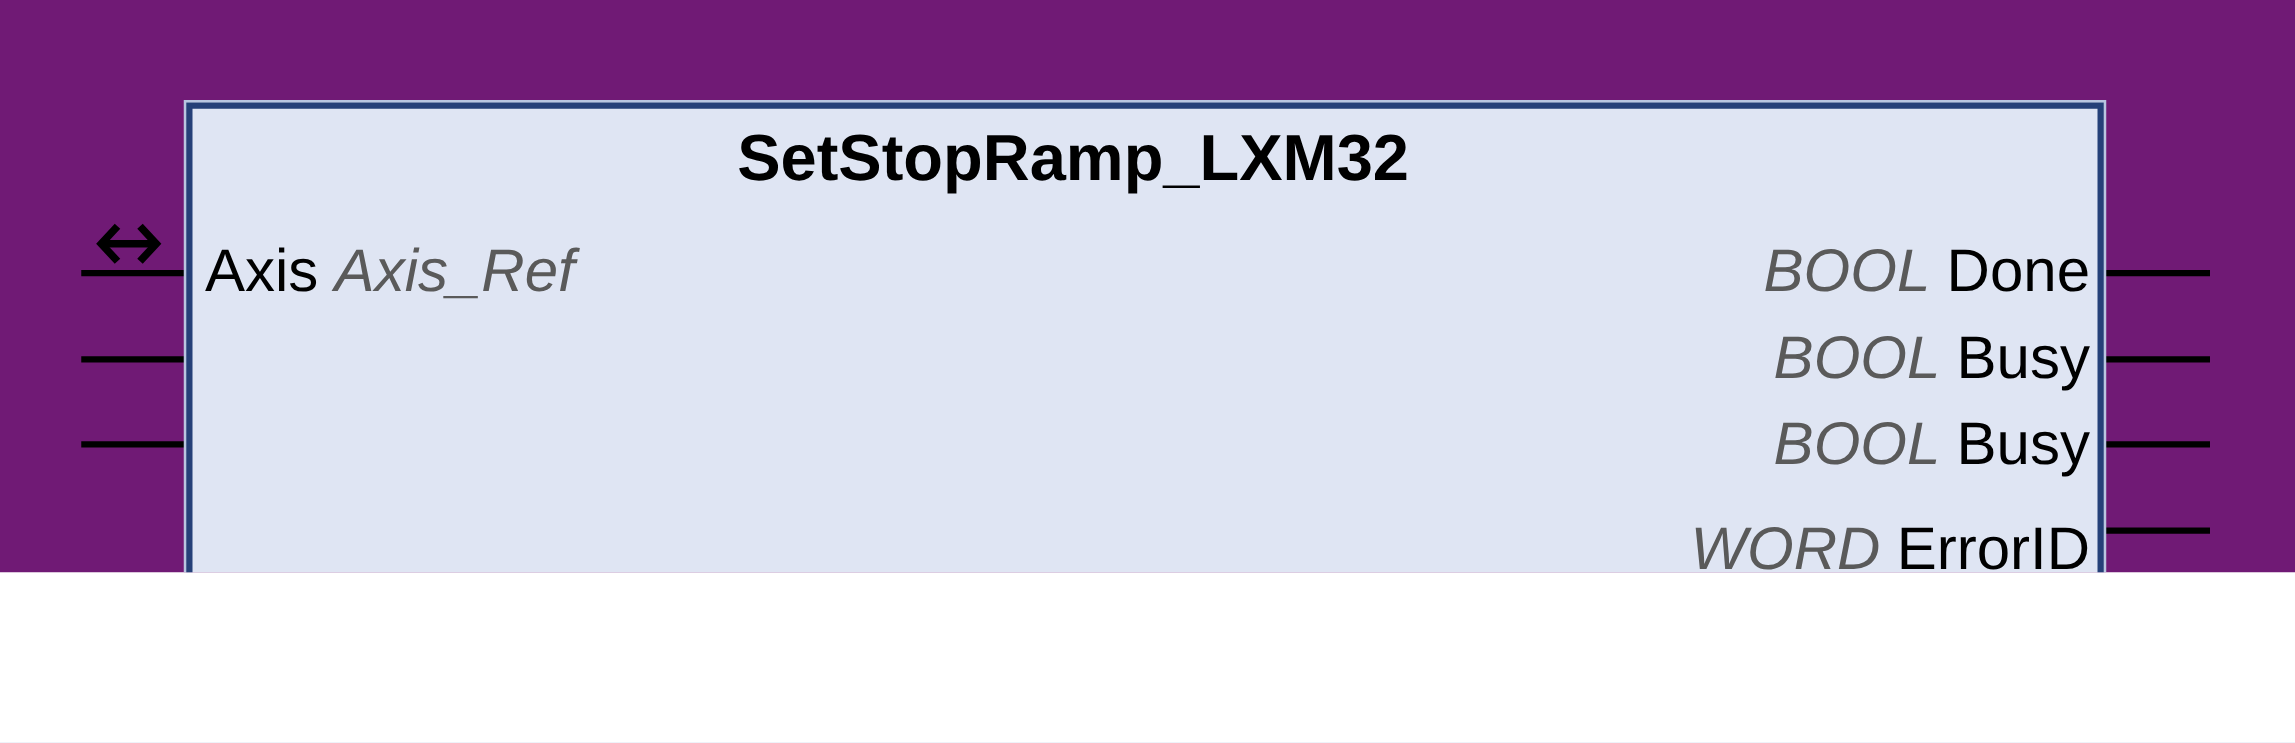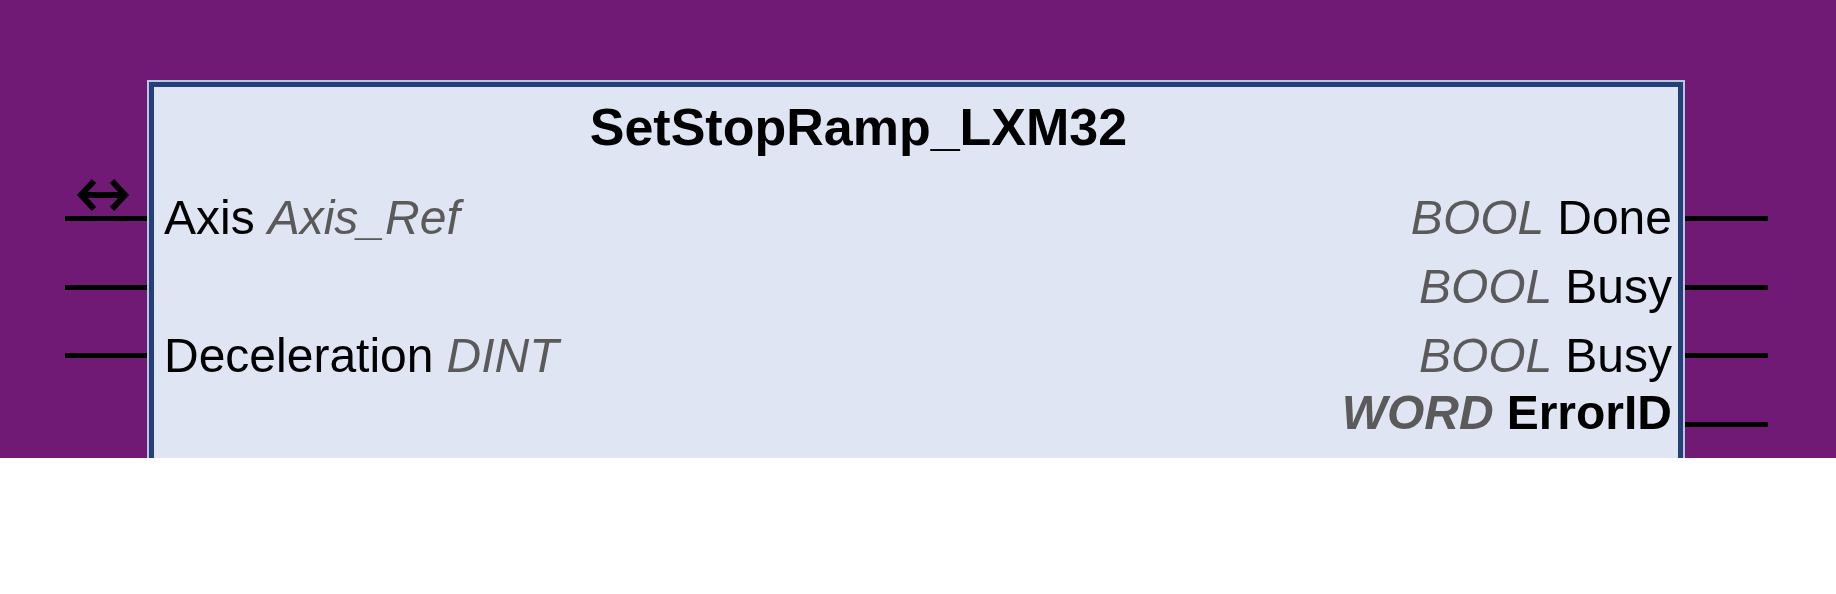--- a/index.html
+++ b/index.html
@@ -39,21 +39,21 @@
     height: 56px;
     line-height: 56px;
     font-size: 48px;
     white-space: nowrap;
   }
   .pin-row.left  { left: 10px; text-align: left; }
   .pin-row.right { right: 6px; text-align: center; }
   .r1 { top: 103px; }
   .r2 { top: 172px; }
   .r3 { top: 241px; }
-  .r4 { top: 298px; font-weight: bold; }
+  .r4 { top: 325px; }
   .pin-name { color: var(--pin-name-text, #000); }
   .pin-type { color: var(--pin-type-text, #5a5a5a); font-style: italic; }
   .pin-row.left  .pin-type { margin-left: 13px; }
   .pin-row.right .pin-name { margin-left: 13px; }
   .stub {
     position: absolute;
     width: 85px;
     height: 5px;
     background: var(--connector, #000);
   }
@@ -98,23 +98,20 @@
   <div class="stub out s2"></div>
   <div class="stub out s3"></div>
   <div class="stub out s4"></div>
 
   <div class="fb">
     <div class="fb-title">SetStopRamp_LXM32</div>
 
     <div class="pin-row left r1">
       <span class="pin-name">Axis</span><span class="pin-type">Axis_Ref</span>
     </div>
-    <div class="pin-row left r3">
-      <span class="pin-name">Deceleration</span><span class="pin-type">DINT</span>
-    </div>
 
     <div class="pin-row right r1">
       <span class="pin-type">BOOL</span><span class="pin-name">Done</span>
     </div>
     <div class="pin-row right r2">
       <span class="pin-type">BOOL</span><span class="pin-name">Busy</span>
     </div>
     <div class="pin-row right r3">
       <span class="pin-type">BOOL</span><span class="pin-name">Busy</span>
     </div>

